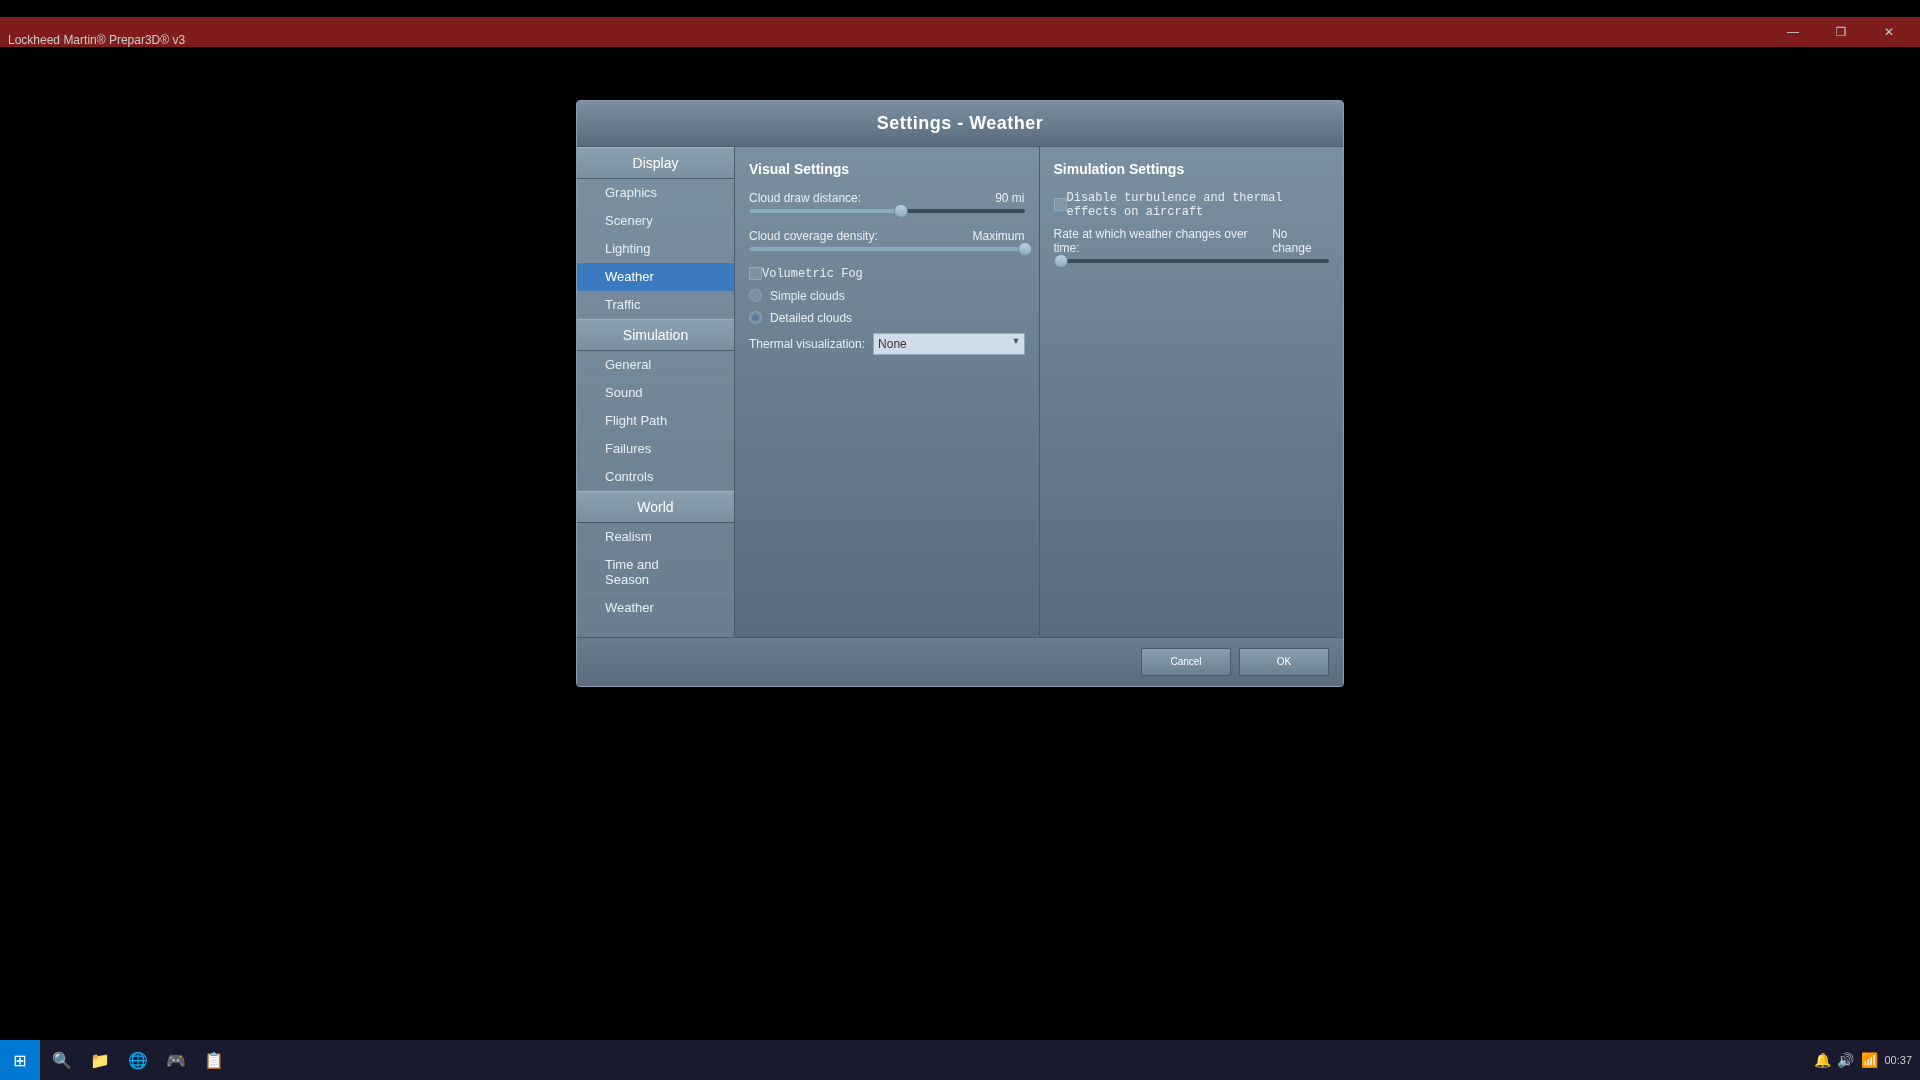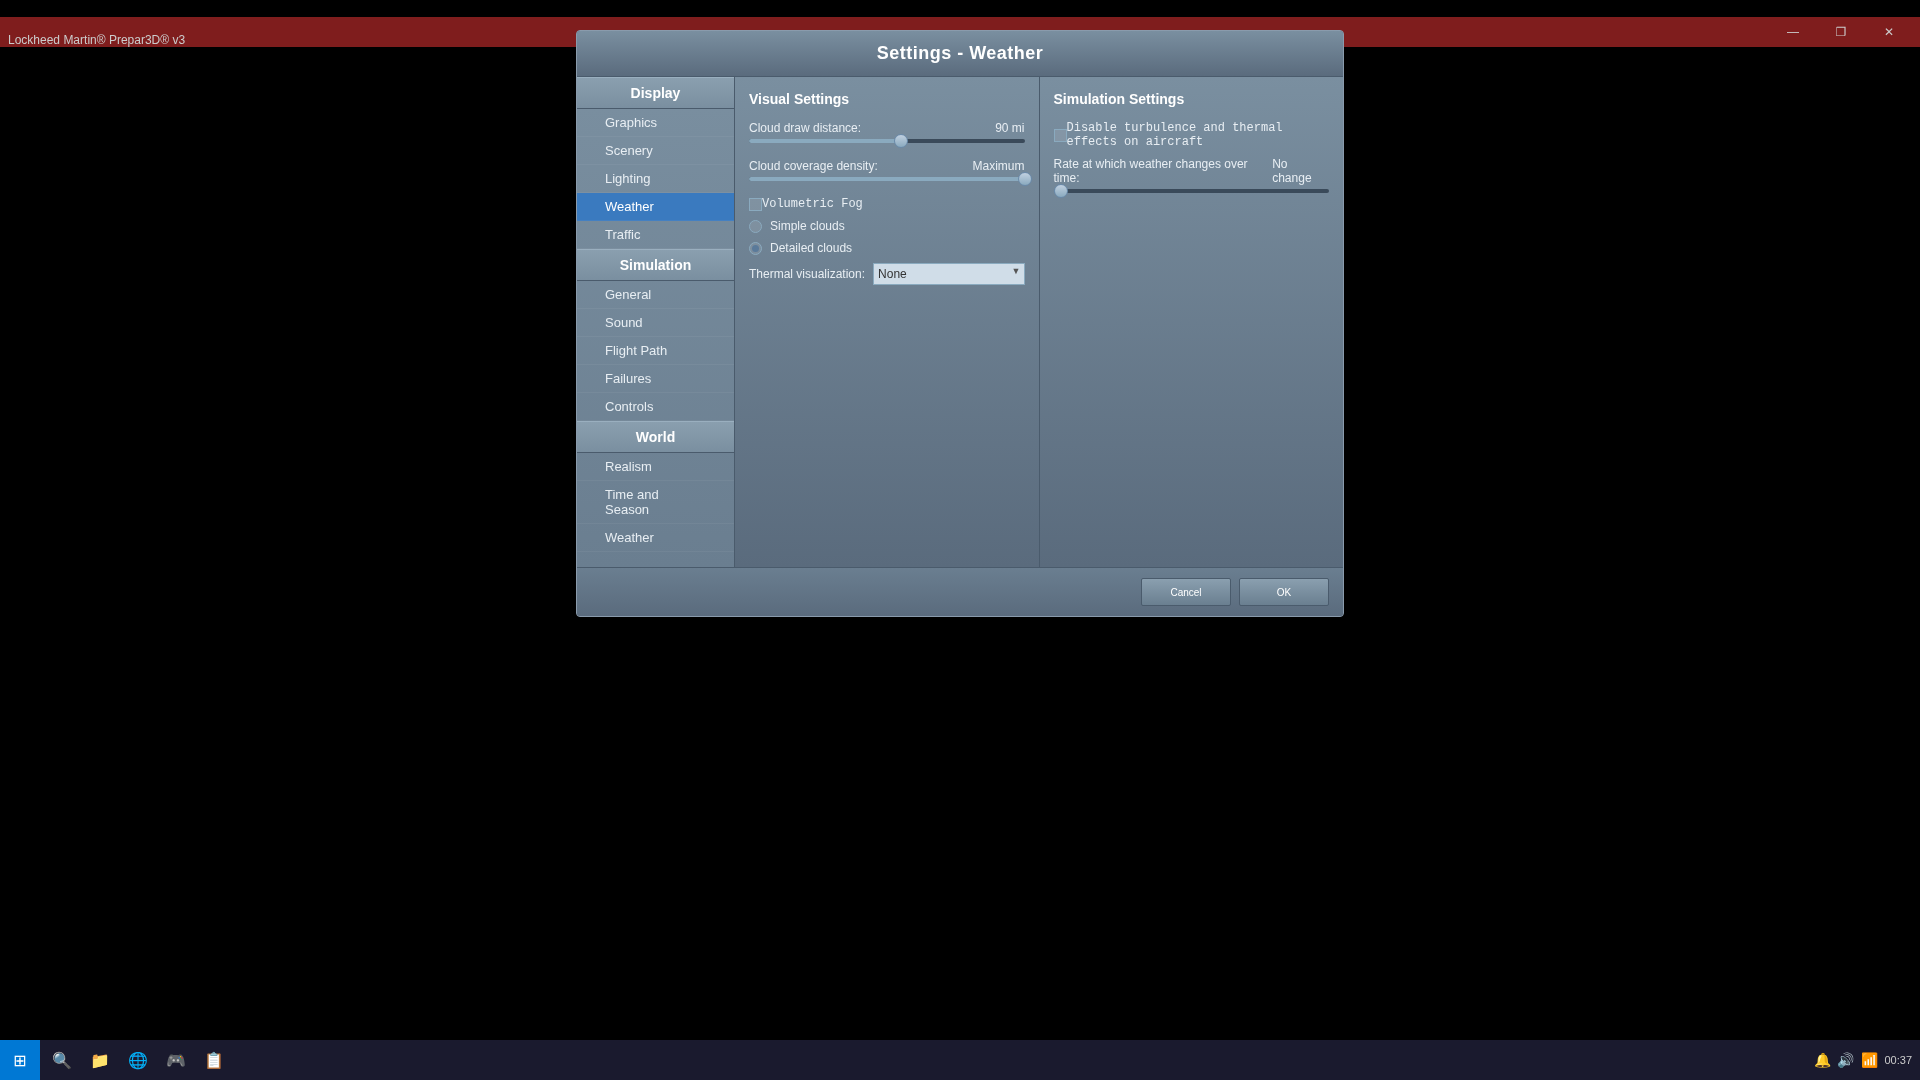--- a/index.html
+++ b/index.html
@@ -103,21 +103,21 @@
     }
 
     
     .dialog-overlay {
       position: absolute;
       top: 30px;
       left: 0;
       width: 1920px;
       height: 726px;
       display: flex;
-      align-items: flex-start;
+      align-items: center;
       justify-content: center;
     }
 
     .dialog {
       width: 768px;
       background: #5a6b7d;
       border: 1px solid #8a9bac;
       border-radius: 4px;
       overflow: hidden;
     }
@@ -144,21 +144,21 @@
       background: linear-gradient(180deg, #7a8fa0 0%, #6a7e90 100%);
       border-right: 1px solid #4a5b6c;
       flex-shrink: 0;
     }
 
     .sidebar-group-header {
       background: linear-gradient(180deg, #8a9faf 0%, #7a8fa0 100%);
       padding: 7px 12px;
       color: #fff;
       font-size: 14px;
-      font-weight: 700;
+      font-weight: 400;
       text-align: center;
       border-bottom: 1px solid #4a5b6c;
       border-top: 1px solid #9aafbf;
     }
 
     .sidebar-item {
       padding: 6px 28px;
       color: #e8eef3;
       font-size: 13px;
       cursor: pointer;

